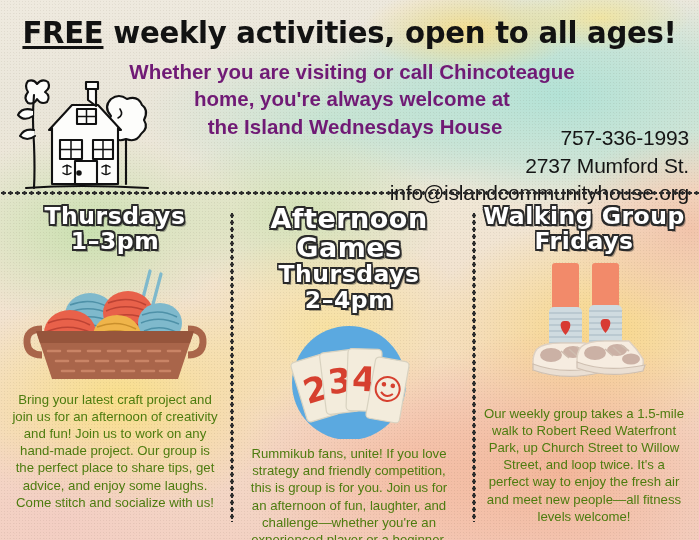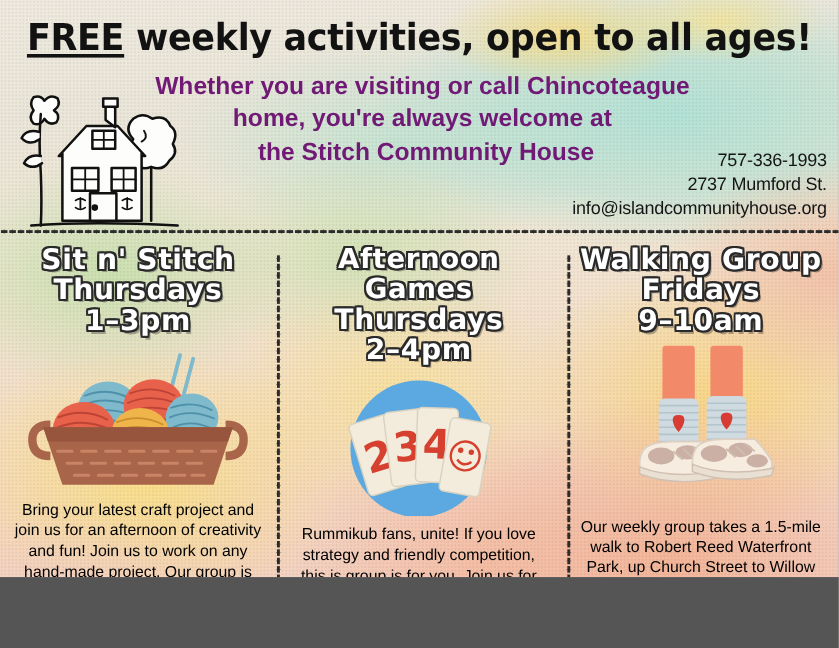--- a/index.html
+++ b/index.html
@@ -3,21 +3,21 @@
 <meta charset="utf-8">
 <style>
   html, body {
     margin: 0;
     padding: 0;
     background: #555;
   }
   #poster {
     position: relative;
     width: 699px;
-    height: 481px;
+    height: 540px;
     overflow: hidden;
     font-family: "Liberation Sans", sans-serif;
     background: #efe9de;
   }
 
   
   .bg-layer { position: absolute; inset: 0; pointer-events: none; }
 
   .bg-base {
     background:
@@ -79,21 +79,21 @@
     text-align: center;
     font-size: 20.5px; font-weight: 700; color: #701a75;
     line-height: 1.34;
     font-family: "Liberation Sans", sans-serif;
   }
   .subtitle .l3 { display: block; padding-left: 6px; }
 
   .contact {
     position: absolute; right: 10px; top: 124px; width: 430px;
     text-align: right;
-    font-size: 15px; color: #151515;
+    font-size: 21px; color: #151515;
     line-height: 1.32;
     font-family: "Liberation Sans", sans-serif;
     letter-spacing: -0.2px;
   }
 
   .doodle { position: absolute; left: 8px; top: 48px; width: 150px; height: 145px; }
 
   
   .dotline-h {
     position: absolute; left: 0; top: 191px; width: 699px; height: 4px;
@@ -127,29 +127,29 @@
     text-shadow:
       -1.6px -1.6px 0 #2a2a2a,  1.6px -1.6px 0 #2a2a2a,
       -1.6px  1.6px 0 #2a2a2a,  1.6px  1.6px 0 #2a2a2a,
       -1.6px 0 0 #2a2a2a, 1.6px 0 0 #2a2a2a,
       0 -1.6px 0 #2a2a2a, 0 1.6px 0 #2a2a2a,
       2.5px 3px 0 rgba(40,40,40,0.35);
   }
   .col-head .ln1 { display:block; font-size: 23.5px; }
   .col-head .ln2 { display:block; font-size: 23.5px; }
   .col-head .ln3 { display:block; font-size: 23.5px; }
-  .col.c2 .col-head .ln1 { font-size: 23px; }
+  .col.c2 .col-head .ln1 { font-size: 27px; }
 
   .col-art { position: relative; width: 230px; height: 118px; margin-top: 8px; }
 
   .col-body {
     text-align: center;
     font-size: 13.2px;
     line-height: 1.30;
-    color: #000000;
+    color: #4d7c0f;
     padding: 0 12px;
     font-family: "Liberation Sans", sans-serif;
   }
   .col.c1 .col-body { margin-top: 10px; }
   .col.c2 .col-body { margin-top: 6px; padding: 0 9px; }
   .col.c3 .col-body { margin-top: 24px; padding: 0 13px; }
 </style>
 </head>
 <body>
 
@@ -165,21 +165,21 @@
 
   <div class="header">
 
     <div class="title">
       <span class="free">FREE</span><span> weekly activities, open to all ages!</span>
     </div>
 
     <div class="subtitle">
       <span>Whether you are visiting or call Chincoteague</span><br>
       <span>home, you're always welcome at</span><br>
-      <span class="l3">the Stitch Community House</span>
+      <span class="l3">the Island Wednesdays House</span>
     </div>
 
     <div class="contact">
       <div>757-336-1993</div>
       <div>2737 Mumford St.</div>
       <div>info@islandcommunityhouse.org</div>
     </div>
 
     <svg class="doodle" viewBox="0 0 150 145">
       <g fill="#fdfdfb" stroke="#111" stroke-width="2.1" stroke-linecap="round" stroke-linejoin="round">
@@ -217,21 +217,20 @@
       </g>
     </svg>
   </div>
 
   <div class="dotline-h"></div>
   <div class="dotline-v left"></div>
   <div class="dotline-v right"></div>
 
   <div class="col c1">
     <div class="col-head">
-      <span class="ln1">Sit n' Stitch</span>
       <span class="ln2">Thursdays</span>
       <span class="ln3">1–3pm</span>
     </div>
 
     <div class="col-art">
       <svg viewBox="0 0 230 118" width="230" height="118">
 
         <g stroke="#7fb9cc" stroke-width="3.2" stroke-linecap="round">
           <line x1="150" y1="8" x2="136" y2="62"></line>
           <line x1="161" y1="11" x2="147" y2="64"></line>
@@ -327,21 +326,20 @@
       </svg>
     </div>
 
     <div class="col-body">Rummikub fans, unite! If you love strategy and friendly competition, this is group is for you. Join us for an afternoon of fun, laughter, and challenge—whether you're an experienced player or a beginner. Bring your friends, or make new ones here!</div>
   </div>
 
   <div class="col c3">
     <div class="col-head">
       <span class="ln1">Walking Group</span>
       <span class="ln2">Fridays</span>
-      <span class="ln3">9–10am</span>
     </div>
 
     <div class="col-art">
       <svg viewBox="0 0 230 118" width="230" height="118">
 
         <g fill="#f28a6a">
           <rect x="83" y="0" width="27" height="48" rx="3"></rect>
           <rect x="123" y="0" width="27" height="46" rx="3"></rect>
         </g>
 

